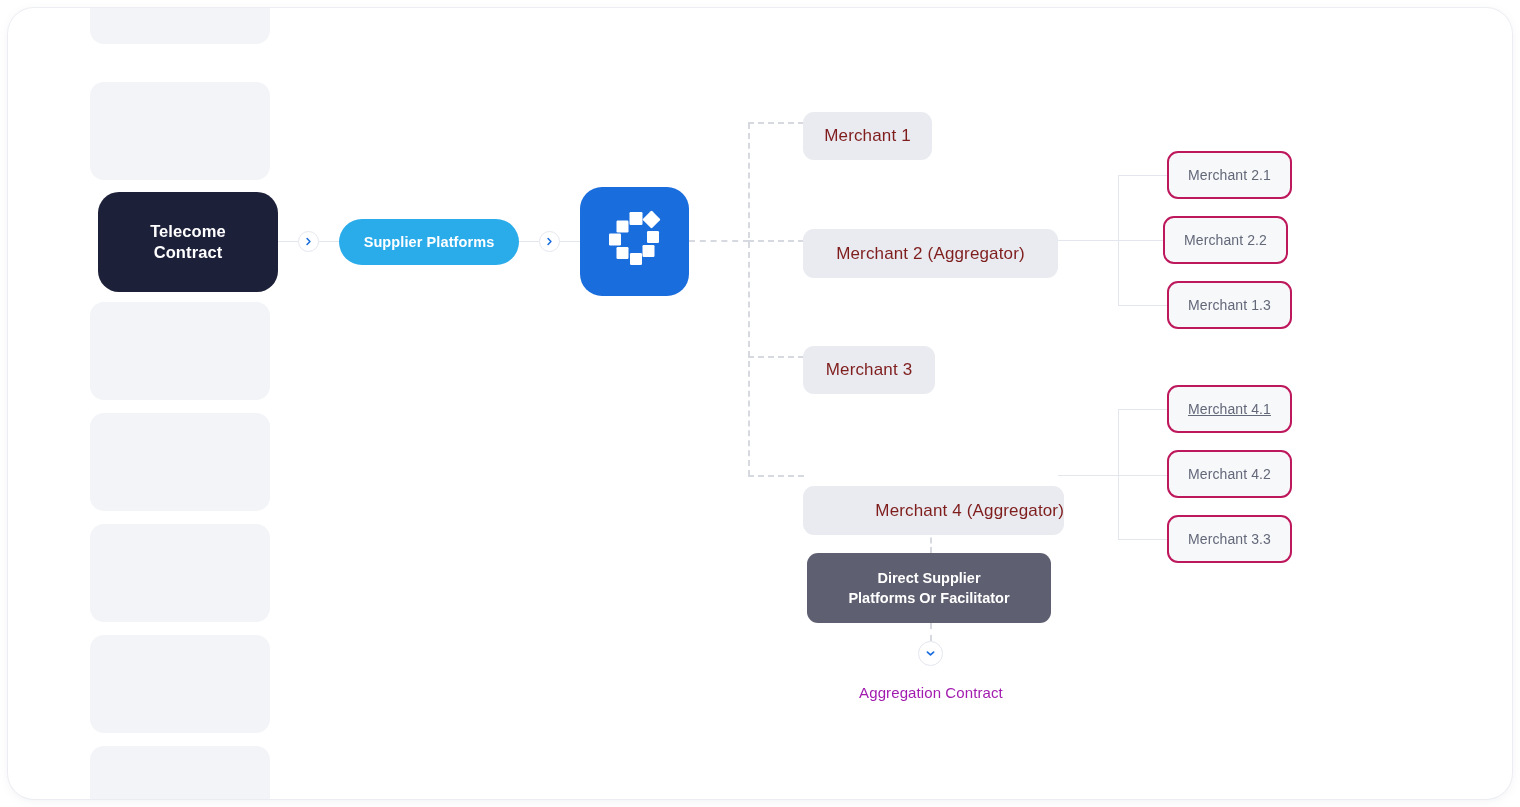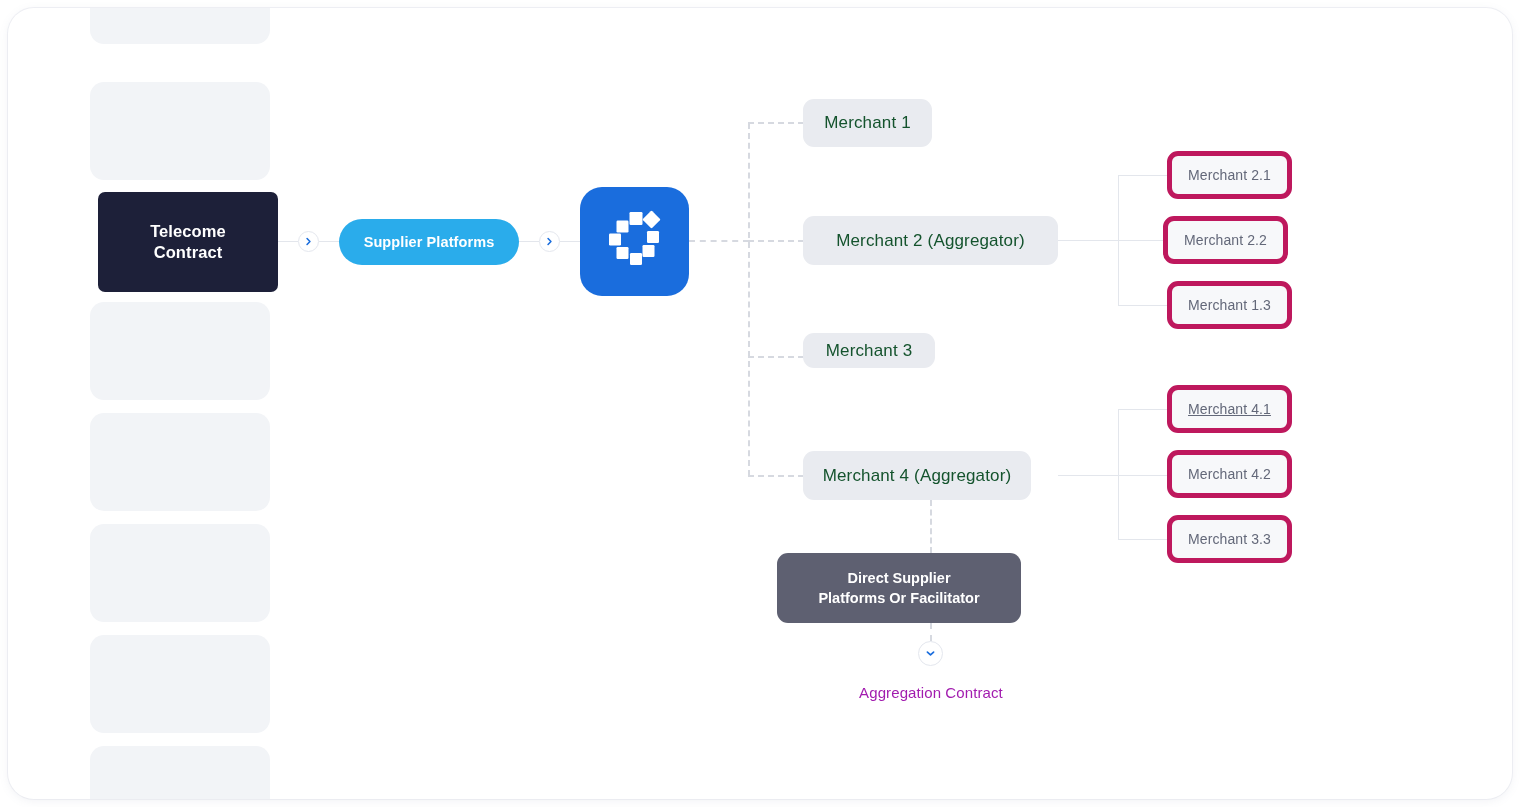--- a/index.html
+++ b/index.html
@@ -27,21 +27,21 @@
     position: absolute; left: 0; width: 180px;
     background: #f2f4f7;
     border-radius: 14px;
   }
 
   
   #telecom-node {
     position: absolute; left: 90px; top: 184px;
     width: 180px; height: 100px;
     background: #1d2039;
-    border-radius: 7px;
+    border-radius: 21px;
     display: flex; align-items: center; justify-content: center;
     text-align: center;
     color: #ffffff;
     font-size: 16.5px; font-weight: 700; line-height: 1.30;
     letter-spacing: .1px;
   }
 
   
   #payment-pill {
     position: absolute; left: 331px; top: 211px;
@@ -88,43 +88,44 @@
   }
   .chev-circle.big { width: 25px; height: 25px; }
   .chev-circle svg { display: block; }
 
   
   .merchant {
     position: absolute;
     background: #e9ebf0;
     border-radius: 11px;
     display: flex; align-items: center; justify-content: center;
-    color: #14532d;
+    color: #7f1d1d;
     font-size: 17px; font-weight: 500;
     letter-spacing: .15px;
     z-index: 4;
+    margin-top: 13px;
   }
 
   
   .submerchant {
     position: absolute;
     width: 125px; height: 48px;
     background: #f7f8fa;
-    border: 5px solid #be185d;
+    border: 2px solid #be185d;
     border-radius: 11px;
     display: flex; align-items: center; justify-content: center;
     color: #636879;
     font-size: 14px; font-weight: 500;
     letter-spacing: .1px;
     z-index: 4;
   }
 
   
   #supplier-node {
-    position: absolute; left: 769px; top: 545px;
+    position: absolute; left: 799px; top: 545px;
     width: 244px; height: 70px;
     background: #5e6071;
     border-radius: 11px;
     display: flex; align-items: center; justify-content: center;
     text-align: center;
     color: #ffffff;
     font-size: 14.5px; font-weight: 700; line-height: 1.38;
     z-index: 4;
   }
 
@@ -205,25 +206,25 @@
   <div class="dash-h" style="left:740px;top:467px;width:56px;"></div>
 
   <div class="merchant" style="left:795px;top:91px;width:129px;height:48px;">
     <span>Merchant 1</span>
   </div>
 
   <div class="merchant" style="left:795px;top:208px;width:255px;height:49px;">
     <span>Merchant 2 (Aggregator)</span>
   </div>
 
-  <div class="merchant" style="left:795px;top:325px;width:132px;height:35px;">
+  <div class="merchant" style="left:795px;top:325px;width:132px;height:48px;">
     <span>Merchant 3</span>
   </div>
 
-  <div class="merchant" style="left:795px;top:443px;width:228px;height:49px;">
+  <div class="merchant" style="left:795px;top:465px;width:261px;height:49px;justify-content:flex-end;">
     <span>Merchant 4 (Aggregator)</span>
   </div>
 
   <div class="hline" style="left:1050px;top:232px;width:60px;"></div>
   <div class="vline" style="left:1110px;top:167px;height:131px;"></div>
   <div class="hline" style="left:1110px;top:167px;width:49px;"></div>
   <div class="hline" style="left:1110px;top:232px;width:49px;"></div>
   <div class="hline" style="left:1110px;top:297px;width:49px;"></div>
 
   <div class="submerchant" style="left:1159px;top:143px;">

